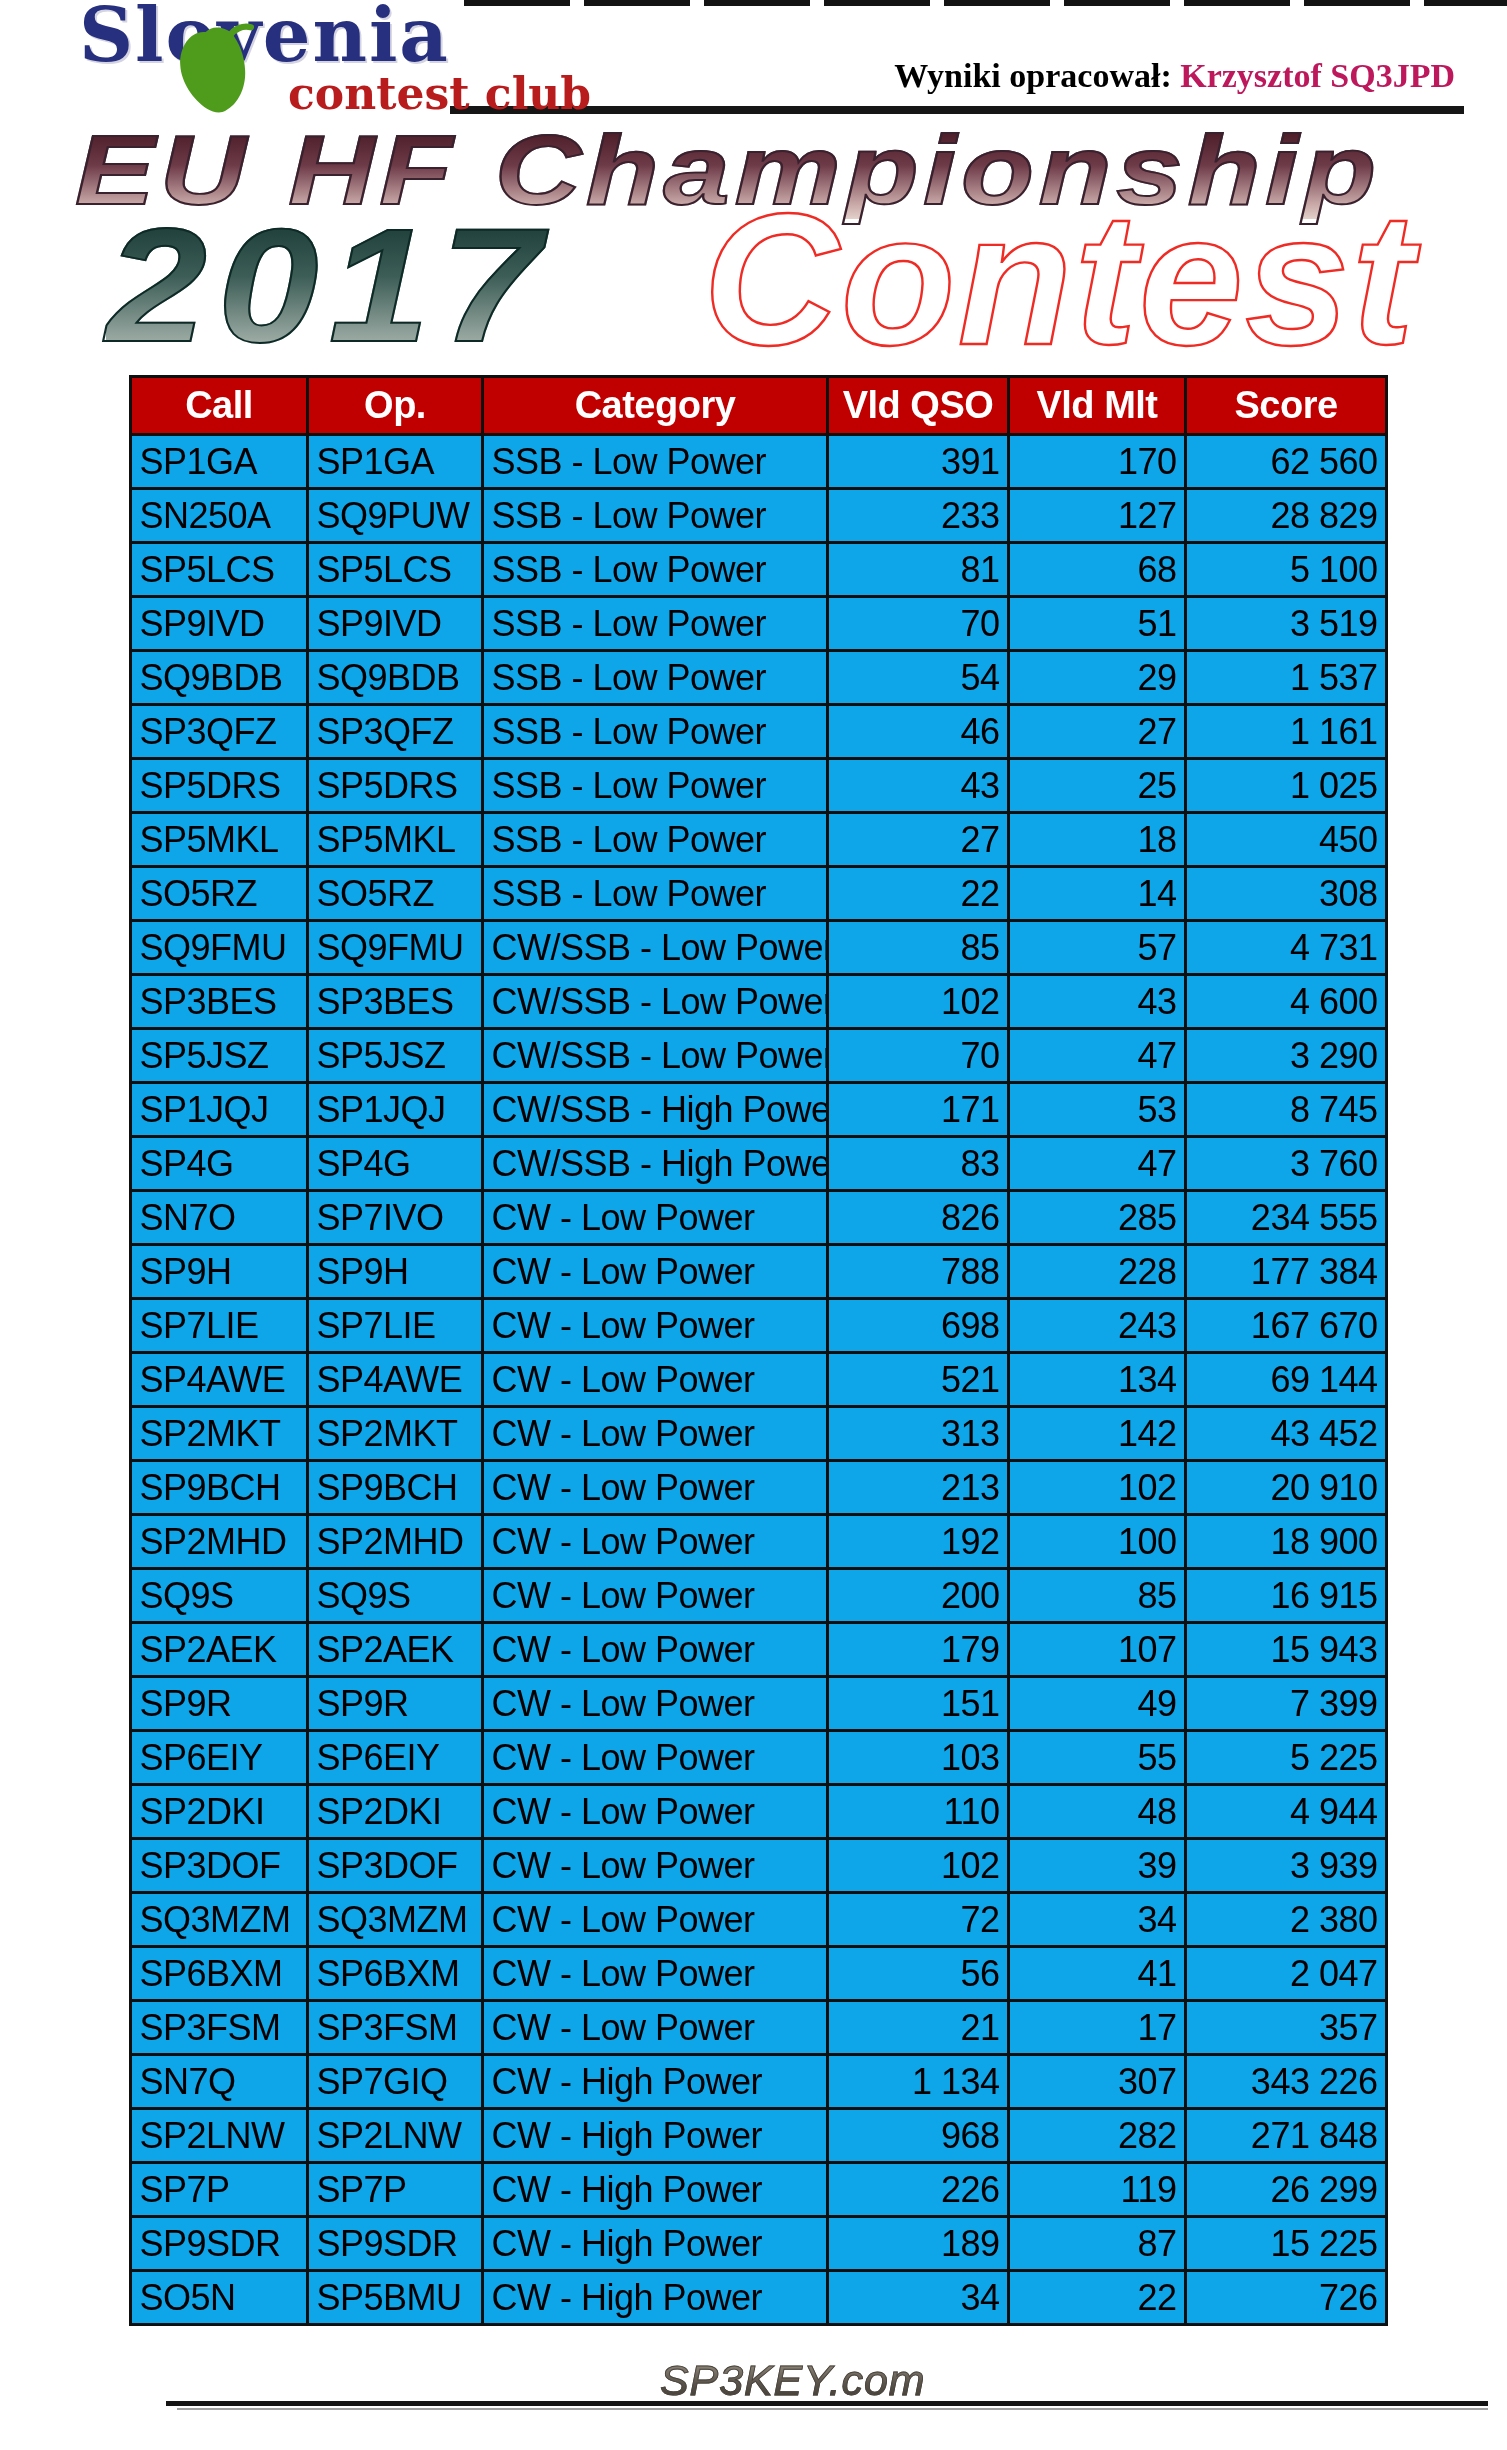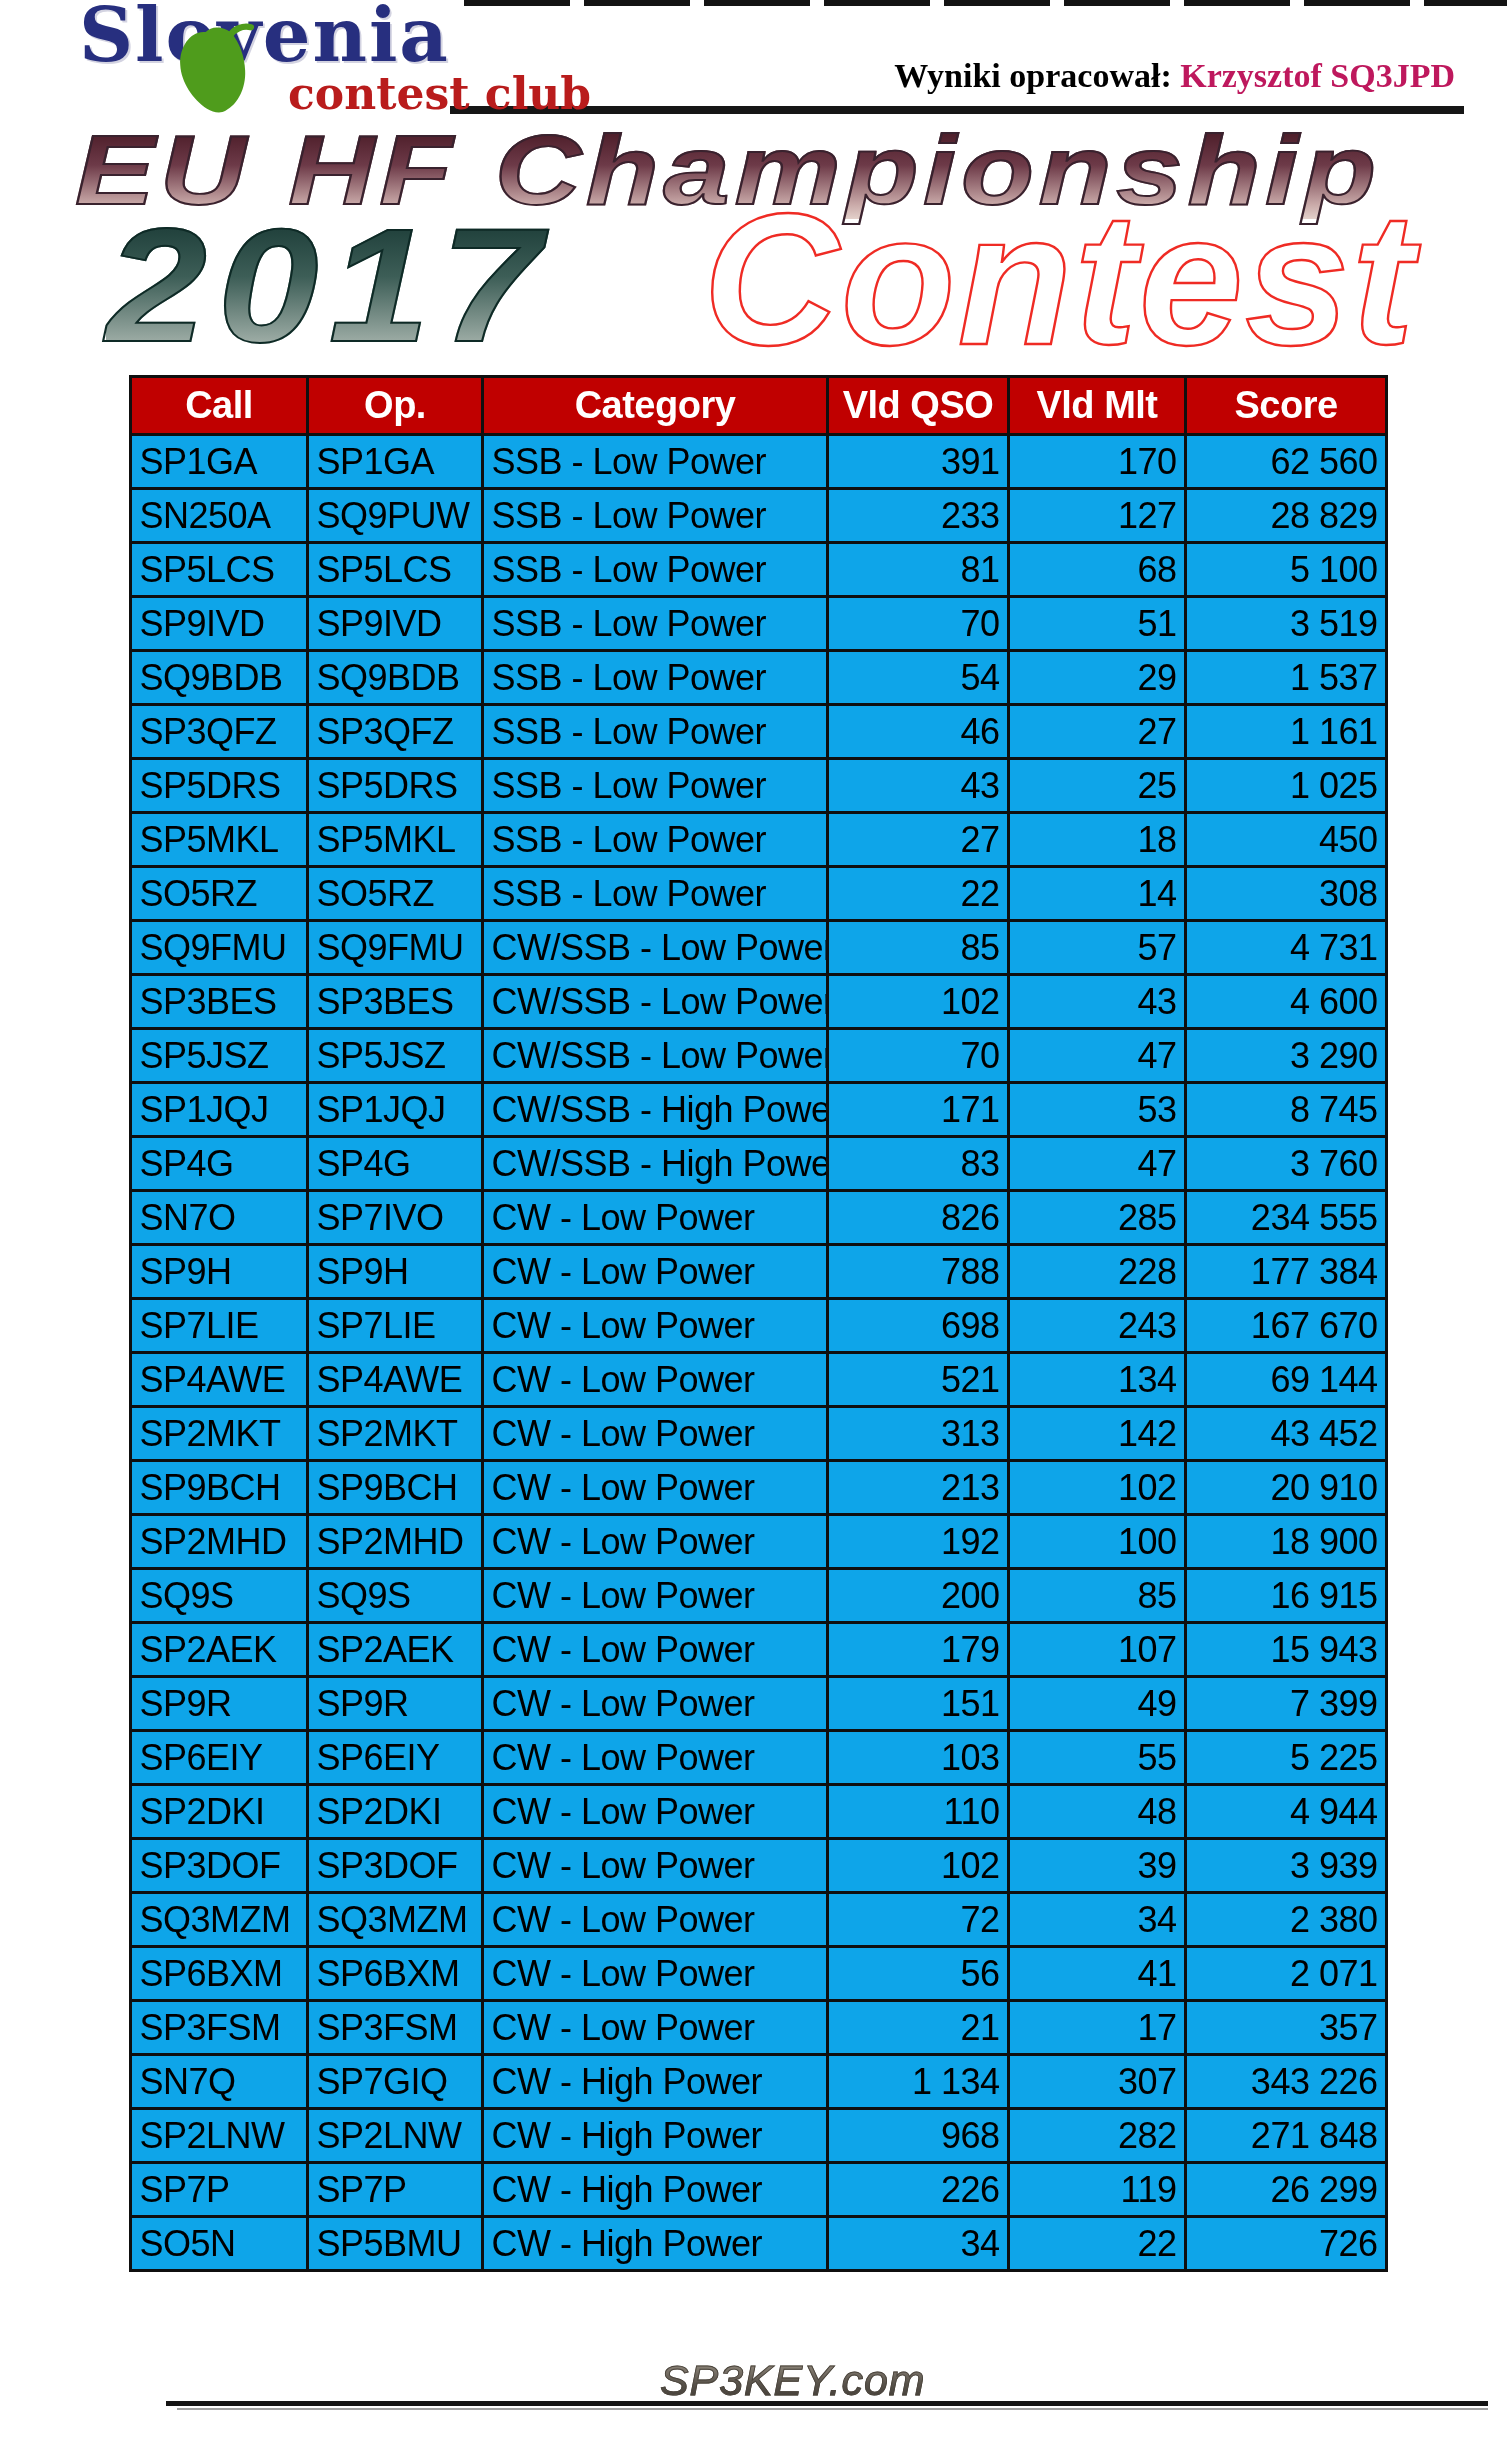--- a/index.html
+++ b/index.html
@@ -395,21 +395,21 @@
     <td class="num">34</td>
     <td class="num">2 380</td>
   </tr>
 
   <tr>
     <td class="call">SP6BXM</td>
     <td class="op">SP6BXM</td>
     <td class="cat">CW - Low Power</td>
     <td class="num">56</td>
     <td class="num">41</td>
-    <td class="num">2 071</td>
+    <td class="num">2 047</td>
   </tr>
 
   <tr>
     <td class="call">SP3FSM</td>
     <td class="op">SP3FSM</td>
     <td class="cat">CW - Low Power</td>
     <td class="num">21</td>
     <td class="num">17</td>
     <td class="num">357</td>
   </tr>
@@ -434,20 +434,28 @@
 
   <tr>
     <td class="call">SP7P</td>
     <td class="op">SP7P</td>
     <td class="cat">CW - High Power</td>
     <td class="num">226</td>
     <td class="num">119</td>
     <td class="num">26 299</td>
   </tr>
 
+  <tr>
+    <td class="call">SP9SDR</td>
+    <td class="op">SP9SDR</td>
+    <td class="cat">CW - High Power</td>
+    <td class="num">189</td>
+    <td class="num">87</td>
+    <td class="num">15 225</td>
+  </tr>
 
 
   <tr>
     <td class="call">SO5N</td>
     <td class="op">SP5BMU</td>
     <td class="cat">CW - High Power</td>
     <td class="num">34</td>
     <td class="num">22</td>
     <td class="num">726</td>
   </tr>

